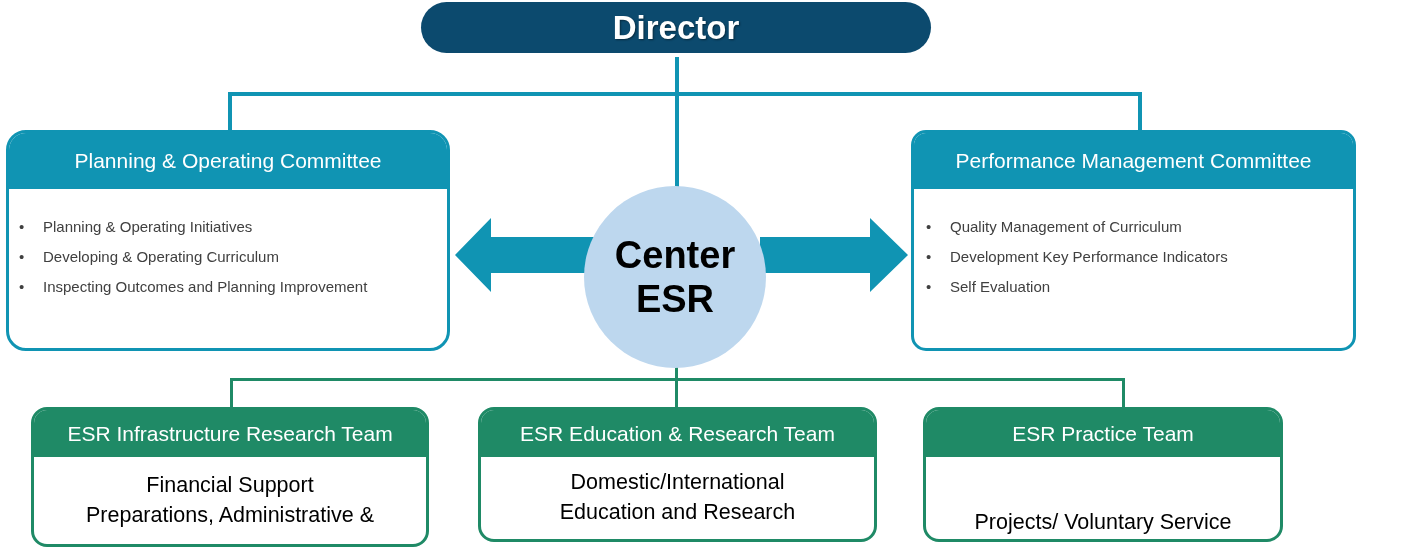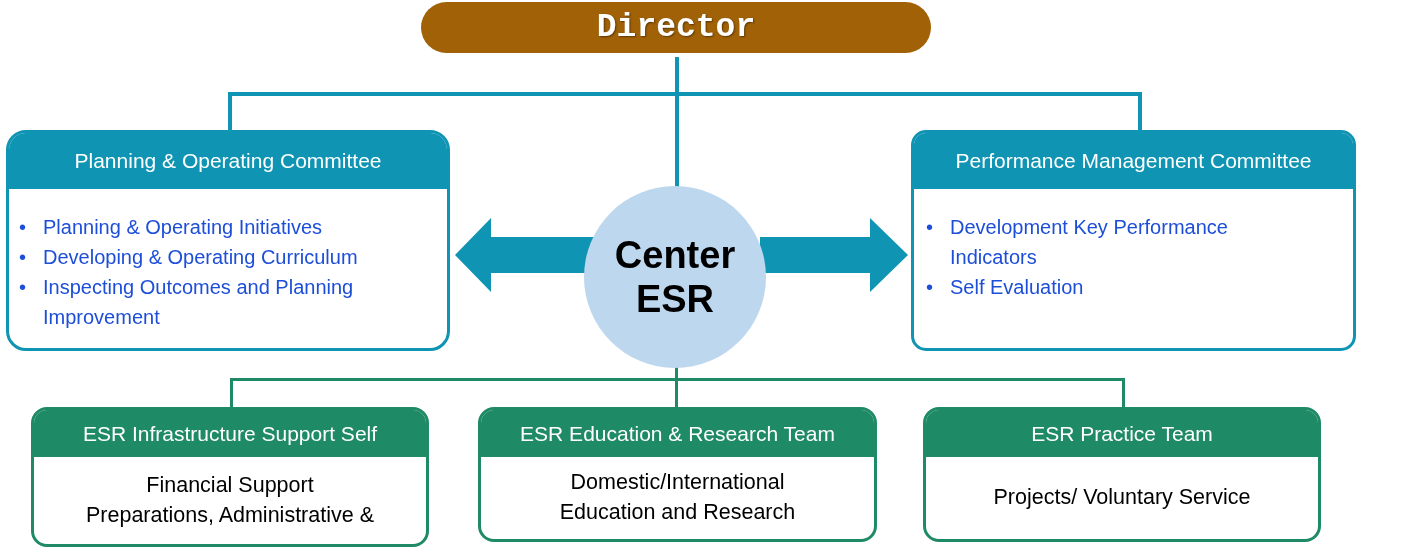--- a/index.html
+++ b/index.html
@@ -3,36 +3,35 @@
 <meta charset="utf-8">
 <style>
   html, body { margin: 0; padding: 0; background: #ffffff; }
   body { width: 1415px; height: 547px; position: relative; overflow: hidden; font-family: "Liberation Sans", sans-serif; }
   .abs { position: absolute; }
   .line-teal { background: #1094b3; }
   .line-green { background: #1f8a66; }
 
   .director {
     left: 421px; top: 2px; width: 510px; height: 51px;
-    background: #a16207; border-radius: 26px;
+    background: #0c4a6e; border-radius: 26px;
     display: flex; align-items: center; justify-content: center;
     color: #fff; font-weight: bold; font-size: 33px;
     text-shadow: 1px 1px 2px rgba(0,0,0,0.45);
-    font-family: Liberation Mono, monospace;
   }
 
   .committee {
     border: 3px solid #1094b3; border-radius: 20px; background: #fff; overflow: hidden; box-sizing: border-box;
   }
   .committee .hdr {
     background: #1094b3; color: #fff; height: 56px; display: flex; align-items: center; justify-content: center;
     font-size: 21px; white-space: nowrap;
   }
   .committee ul { margin: 0; padding: 0; list-style: none; }
-  .committee li { position: relative; padding-left: 30px; font-size: 20px; line-height: 30px; color: #1d4ed8; }
+  .committee li { position: relative; padding-left: 30px; font-size: 15px; line-height: 30px; color: #404040; }
   .committee li::before { content: "•"; position: absolute; left: 6px; top: 0; }
 
   .team {
     border: 3px solid #1f8a66; border-radius: 16px; background: #fff; overflow: hidden; box-sizing: border-box;
   }
   .team .hdr {
     background: #1f8a66; color: #fff; height: 47px; display: flex; align-items: center; justify-content: center;
     font-size: 21px; white-space: nowrap;
   }
   .team .body {
@@ -80,39 +79,40 @@
   <ul style="padding-top:23px; padding-left:4px; padding-right:6px;">
     <li>Planning &amp; Operating Initiatives</li>
     <li>Developing &amp; Operating Curriculum</li>
     <li>Inspecting Outcomes and Planning Improvement</li>
   </ul>
 </div>
 
 <div class="abs committee" style="left:911px; top:130px; width:445px; height:221px;border-radius:15px;">
   <div class="hdr">Performance Management Committee</div>
   <ul style="padding-top:23px; padding-left:6px; padding-right:50px;">
+    <li>Quality Management of Curriculum</li>
     <li>Development Key Performance Indicators</li>
     <li>Self Evaluation</li>
   </ul>
 </div>
 
 <div class="abs team" style="left:31px; top:407px; width:398px; height:140px;">
-  <div class="hdr">ESR Infrastructure Support Self</div>
+  <div class="hdr">ESR Infrastructure Research Team</div>
   <div class="body" style="height:85px; flex-direction:column;">
     <span>Financial Support</span>
     <span>Preparations, Administrative &amp;</span>
   </div>
 </div>
 
 <div class="abs team" style="left:478px; top:407px; width:399px; height:135px;">
   <div class="hdr">ESR Education &amp; Research Team</div>
   <div class="body" style="height:80px; flex-direction:column;">
     <span>Domestic/International</span>
     <span>Education and Research</span>
   </div>
 </div>
 
-<div class="abs team" style="left:923px; top:407px; width:398px; height:135px;">
+<div class="abs team" style="left:923px; top:407px; width:360px; height:135px;">
   <div class="hdr">ESR Practice Team</div>
-  <div class="body" style="height:80px; flex-direction:column;">
+  <div class="body" style="height:80px; flex-direction:column;justify-content:flex-end;">
     <span>Projects/ Voluntary Service</span>
   </div>
 </div>
 
 </body></html>

